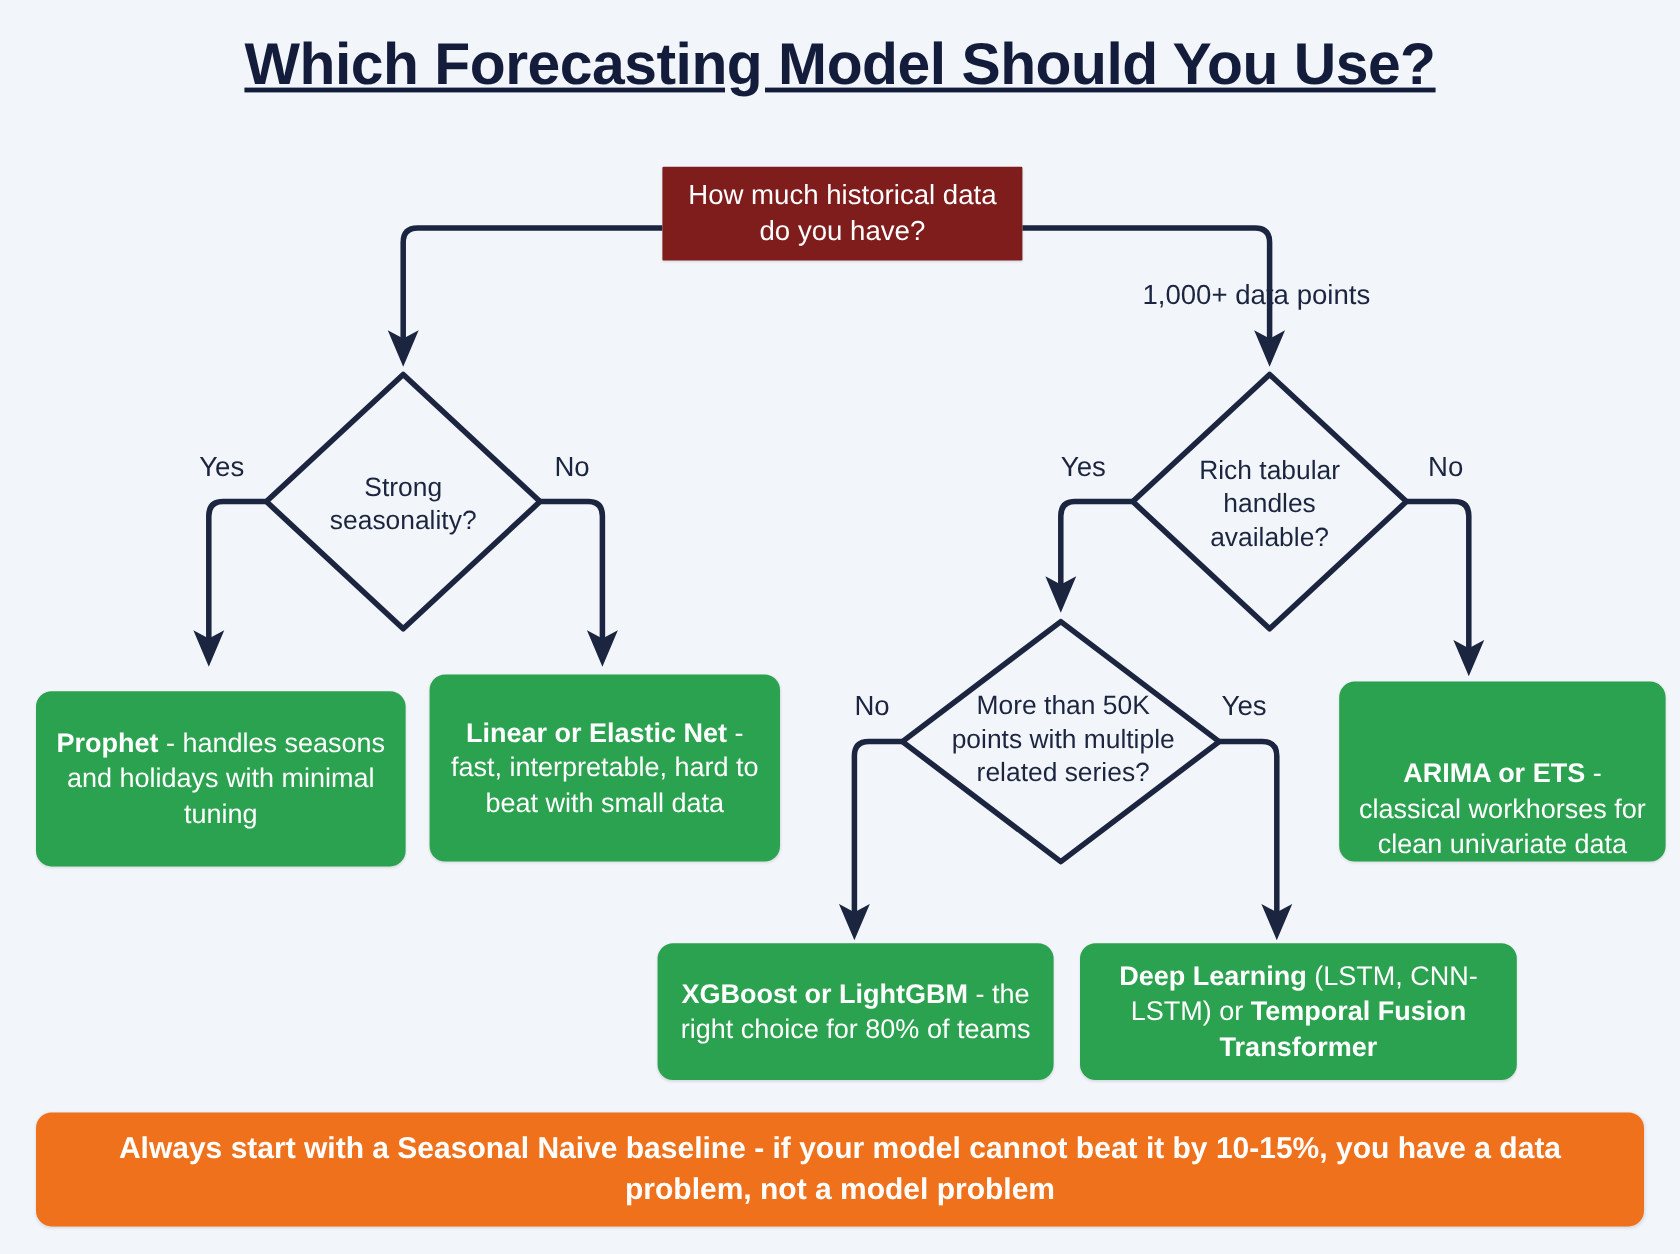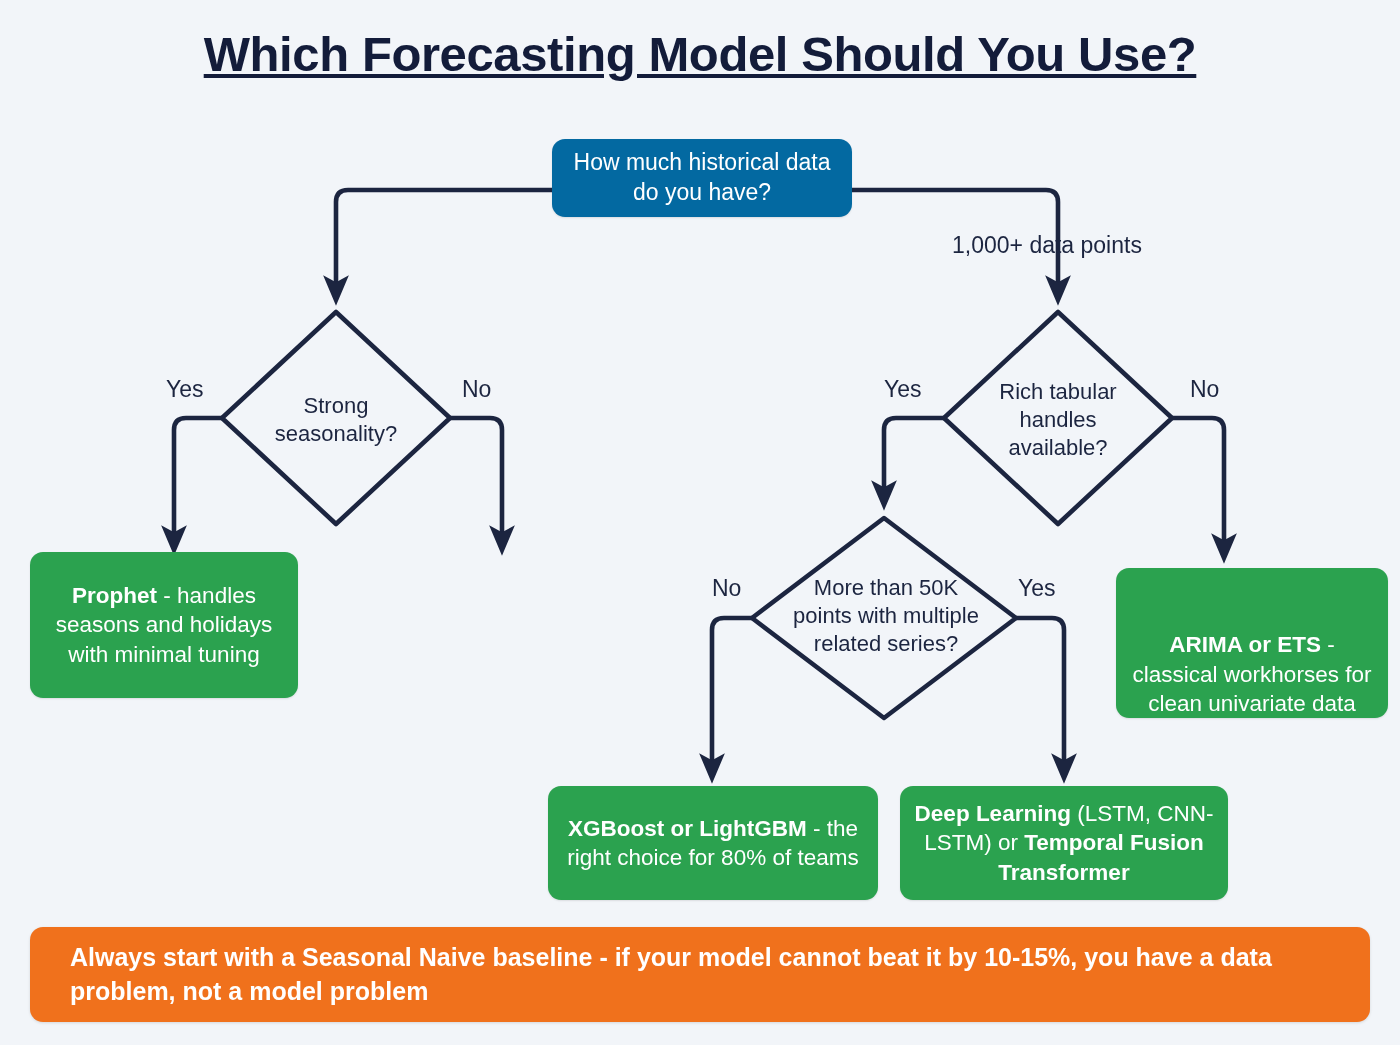--- a/index.html
+++ b/index.html
@@ -55,23 +55,23 @@
     border-radius: 12px;
     color: #ffffff;
     line-height: 1.30;
   }
   .node-inner {
     padding: 0 12px;
     width: 100%;
   }
 
   .node-root {
-    background: #0369a1;
+    background: #7f1d1d;
     font-size: 23px;
-    border-radius: 13px;
+    border-radius: 1px;
     box-shadow: 0 1px 2px rgba(0,0,0,0.10);
     justify-content: flex-end;
   }
   .node-leaf {
     background: #2ba24f;
     font-size: 22.5px;
     border-radius: 13px;
     box-shadow: 0 1px 2px rgba(0,0,0,0.10);
   }
   .node-leaf b { font-weight: bold; }
@@ -107,20 +107,21 @@
     box-sizing: border-box;
     background: #f0711c;
     border-radius: 13px;
     color: #ffffff;
     font-size: 25px;
     font-weight: bold;
     line-height: 1.35;
     display: flex;
     align-items: center;
     justify-content: center;
+    text-align: center;
     padding: 0 40px;
     box-shadow: 0 1px 3px rgba(0,0,0,0.12);
   }
 </style>
 </head>
 <body>
 
 <div id="canvas">
 
   <div class="page-title">Which Forecasting Model Should You Use?</div>
@@ -185,40 +186,45 @@
   <div class="diamond-label small" style="left:784px; top:568px; width:204px; height:96px;">
     <div>
       <div>More than 50K</div>
       <div>points with multiple</div>
       <div>related series?</div>
     </div>
   </div>
   <div class="edge-label" style="left:712px; top:575px;">No</div>
   <div class="edge-label" style="left:1018px; top:575px;">Yes</div>
 
-  <div class="node node-leaf" style="left:30px; top:552px; width:268px; height:146px;">
+  <div class="node node-leaf" style="left:30px; top:576px; width:308px; height:146px;">
     <div class="node-inner">
       <b>Prophet</b><span> - handles seasons and holidays with minimal tuning</span>
     </div>
   </div>
 
+  <div class="node node-leaf" style="left:358px; top:562px; width:292px; height:156px;">
+    <div class="node-inner">
+      <b>Linear or Elastic Net</b><span> - fast, interpretable, hard to beat with small data</span>
+    </div>
+  </div>
 
   <div class="node node-leaf" style="left:1116px; top:568px; width:272px; height:150px;align-items:flex-end;">
     <div class="node-inner">
       <b>ARIMA or ETS</b><span> - classical workhorses for clean univariate data</span>
     </div>
   </div>
 
   <div class="node node-leaf" style="left:548px; top:786px; width:330px; height:114px;">
     <div class="node-inner">
       <b>XGBoost or LightGBM</b><span> - the right choice for 80% of teams</span>
     </div>
   </div>
 
-  <div class="node node-leaf" style="left:900px; top:786px; width:328px; height:114px;">
+  <div class="node node-leaf" style="left:900px; top:786px; width:364px; height:114px;">
     <div class="node-inner">
       <b>Deep Learning</b><span> (LSTM, CNN-LSTM) or </span><b>Temporal Fusion Transformer</b>
     </div>
   </div>
 
   <div class="footer-banner">
     <span>Always start with a Seasonal Naive baseline - if your model cannot beat it by 10-15%, you have a data problem, not a model problem</span>
   </div>
 
 </div>

